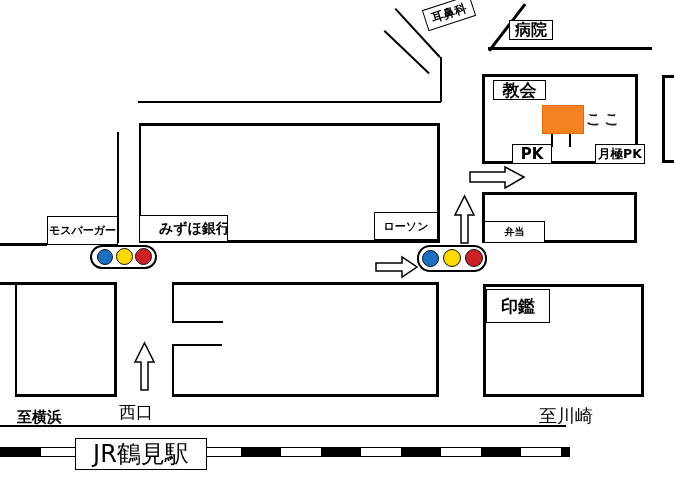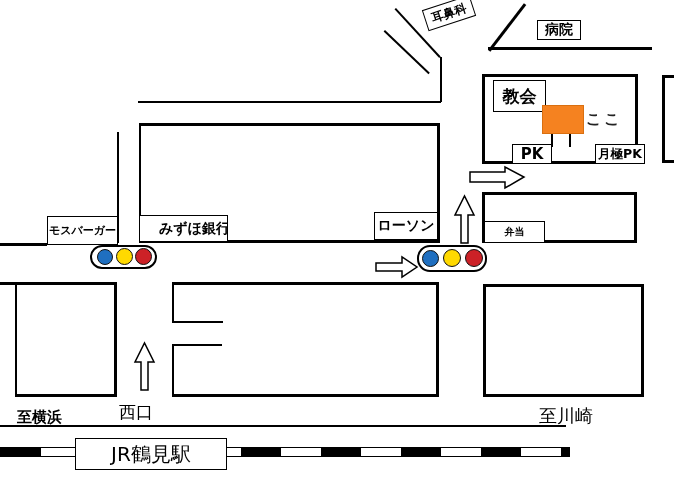--- a/index.html
+++ b/index.html
@@ -31,61 +31,64 @@
   <div class="hline rot" style="left:385px;top:30px;width:62px;height:1.5px;transform:rotate(43.7deg);"></div>
   <div class="hline" style="left:440px;top:57px;width:1.5px;height:45px;"></div>
   <div class="hline" style="left:488px;top:47px;width:164px;height:3px;"></div>
   <div class="hline rot" style="left:488px;top:50px;width:59px;height:3px;transform:rotate(-52.5deg);"></div>
   <div class="hline" style="left:0px;top:243px;width:47px;height:3px;"></div>
   <div class="hline" style="left:0px;top:425px;width:566px;height:1.5px;"></div>
 
   <div class="block" style="left:139px;top:123px;width:301px;height:120px;border-left-width:2px;"></div>
 
   <div class="block" style="left:482px;top:74px;width:156px;height:90px;"></div>
-  <div class="lbox" style="left:493px;top:80px;width:53px;height:32px;font-size:17px;border-width:1.5px;text-align:right;">
+  <div class="lbox" style="left:493px;top:80px;width:53px;height:20px;font-size:17px;border-width:1.5px;text-align:right;">
        <span>教会</span>
     </div>
   <div class="abs" style="left: 542px; top: 105px; width: 42px; height: 29px; border: 1px solid rgb(217, 111, 16); background-color: rgb(245, 130, 32);"></div>
   <div class="txt" style="left:586px;top:110px;font-size:15px;font-weight:bold;letter-spacing:3px;color:#222;">ここ</div>
   <div class="hline" style="left:551px;top:134px;width:2px;height:13px;"></div>
   <div class="hline" style="left:569px;top:134px;width:2px;height:13px;"></div>
   <div class="lbox" style="left:512px;top:144px;width:40px;height:20px;font-size:15px;border-width:1.5px;">
        <span>PK</span>
     </div>
   <div class="lbox" style="left:567px;top:144px;width:50px;height:20px;font-size:12.5px;border-width:1.5px;margin-left:28px;">
        <span>月極PK</span>
     </div>
 
   <div class="block" style="left:662px;top:75px;width:20px;height:88px;"></div>
 
   <div class="lbox" style="left:424px;top:2px;width:50px;height:22px;font-size:12px;border-width:1.5px;
               transform:rotate(-18deg);transform-origin:50% 50%;background:#fff;">
        <span>耳鼻科</span>
     </div>
 
-  <div class="lbox" style="left:509px;top:20px;width:44px;height:20px;font-size:14px;border-width:1.5px;margin-left:28px;">
+  <div class="lbox" style="left:509px;top:20px;width:44px;height:20px;font-size:16px;border-width:1.5px;">
        <span>病院</span>
     </div>
 
   <div class="lbox" style="left:47px;top:216px;width:71px;height:29px;font-size:11px;border-width:1.5px;">
        <span>モスバーガー</span>
     </div>
   <div class="lbox" style="left:139px;top:215px;width:89px;height:27px;font-size:14px;border-width:1.5px;padding-left:22px;">
        <span>みずほ銀行</span>
     </div>
-  <div class="lbox" style="left:374px;top:212px;width:64px;height:28px;font-size:14px;border-width:1.5px;align-items:center;">
+  <div class="lbox" style="left:374px;top:212px;width:64px;height:28px;font-size:11px;border-width:1.5px;align-items:center;">
        <span>ローソン</span>
     </div>
 
   <div class="block" style="left:482px;top:192px;width:155px;height:51px;"></div>
   <div class="lbox" style="left:484px;top:221px;width:61px;height:22px;font-size:10px;border-width:1.5px;">
        <span>弁当</span>
     </div>
 
   <div class="block" style="left:483px;top:284px;width:161px;height:113px;"></div>
+  <div class="lbox" style="left:486px;top:289px;width:64px;height:34px;font-size:17px;border-width:1.5px;">
+       <span>印鑑</span>
+    </div>
 
   <div class="hline" style="left:0px;top:282px;width:117px;height:3px;"></div>
   <div class="hline" style="left:114px;top:282px;width:3px;height:114px;"></div>
   <div class="hline" style="left:15px;top:394px;width:102px;height:3px;"></div>
   <div class="hline" style="left:15px;top:283px;width:1.5px;height:113px;"></div>
 
   <div class="hline" style="left:172px;top:282px;width:267px;height:3px;"></div>
   <div class="hline" style="left:436px;top:282px;width:3px;height:115px;"></div>
   <div class="hline" style="left:172px;top:394px;width:267px;height:3px;"></div>
   <div class="hline" style="left:172px;top:282px;width:2px;height:41px;"></div>
@@ -103,21 +106,21 @@
   <div class="bulb" style="left: 443px; top: 249px; width: 18px; height: 18px; background-color: rgb(255, 217, 0);"></div>
   <div class="bulb" style="left: 465px; top: 249px; width: 18px; height: 18px; background-color: rgb(204, 33, 39);"></div>
 
 
   <div class="txt" style="left:17px;top:408px;font-size:15px;font-weight:bold;">至横浜</div>
   <div class="txt" style="left:119px;top:401px;font-size:17px;">西口</div>
   <div class="txt" style="left:539px;top:404px;font-size:18px;">至川崎</div>
 
   <div class="abs" style="left:0px;top:447px;width:570px;height:10px;border:1.5px solid #000;
               background:repeating-linear-gradient(90deg,#000 0 40px,#fff 40px 80px);"></div>
-  <div class="lbox" style="left:75px;top:438px;width:152px;height:32px;font-size:20px;font-weight:normal;border-width:1.5px;">
+  <div class="lbox" style="left:75px;top:438px;width:132px;height:32px;font-size:24px;font-weight:normal;border-width:1.5px;">
        <span>JR鶴見駅</span>
     </div>
 
   <svg class="overlay" width="674" height="484" viewBox="0 0 674 484">
     <polygon points="376,263 402,263 402,257 417,267 402,277 402,271 376,271" fill="#fff" stroke="#000" stroke-width="1.5"></polygon>
     <polygon points="461,243 461,215 455,215 464.5,196 474,215 468,215 468,243" fill="#fff" stroke="#000" stroke-width="1.5"></polygon>
     <polygon points="470,172 505,172 505,167 524,177 505,188 505,182 470,182" fill="#fff" stroke="#000" stroke-width="1.5"></polygon>
     <polygon points="141,390 141,362 135,362 144.5,343 154,362 148,362 148,390" fill="#fff" stroke="#000" stroke-width="1.5"></polygon>
   </svg>
 

